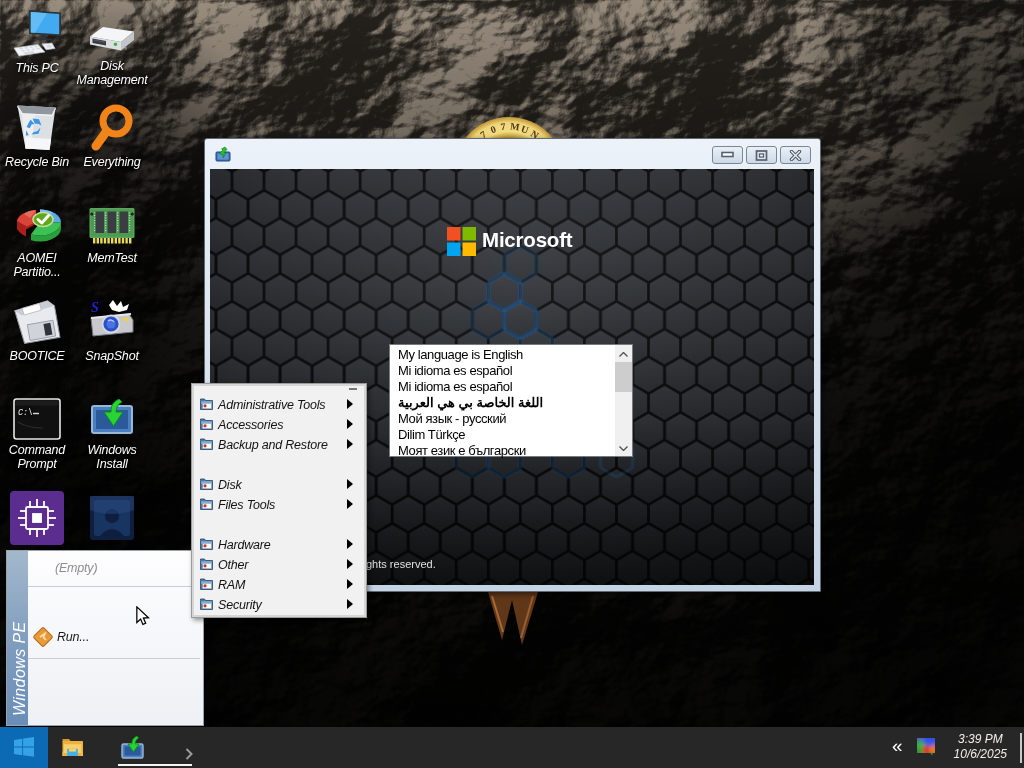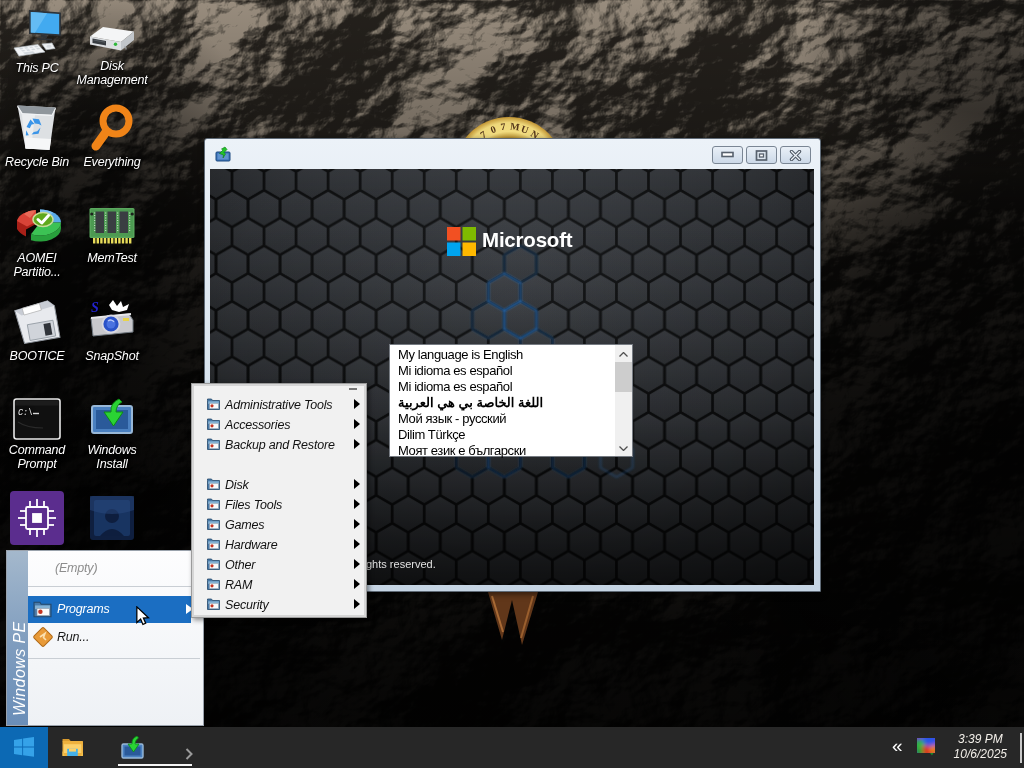--- a/index.html
+++ b/index.html
@@ -15,21 +15,21 @@
 .wbtn{position:absolute;top:7px;width:29px;height:16px;border:1px solid #7a8694;border-radius:3px;background:linear-gradient(180deg,#e9f0f7,#ccd9e8);}
 .wbtn svg{display:block;margin:3px auto 0;}
 #wcontent{position:absolute;left:5px;top:30px;width:604px;height:416px;background:#2e3134;overflow:hidden;}
 #listbox{position:absolute;left:184px;top:205px;width:242px;height:111px;background:#fff;border:1px solid #767b82;z-index:12;font-size:13px;letter-spacing:-0.4px;color:#000;}
 #listitems{position:absolute;left:8px;top:2px;width:212px;line-height:16px;white-space:nowrap;overflow:hidden;}
 #sbar{position:absolute;right:0;top:0;width:17px;height:111px;background:#f0f0f0;}
 .sarr{position:absolute;left:0;width:17px;height:17px;background:#f0f0f0;color:#505050;text-align:center;line-height:17px;font-size:10px;font-style:normal;}
 #sthumb{position:absolute;left:0;top:17px;width:17px;height:30px;background:#cdcdcd;}
 
 #submenu{position:absolute;left:191px;top:383px;width:176px;height:235px;z-index:30;background:#f1f1f1;border:1px solid #9b9b9b;box-shadow:inset 0 0 0 2px #d6d6d6,2px 2px 5px rgba(0,0,0,.45);box-sizing:border-box;}
-.smrow{position:absolute;left:7px;width:168px;height:20px;font-style:italic;font-size:12.5px;letter-spacing:-0.2px;color:#121212;}
+.smrow{position:absolute;left:0;width:168px;height:20px;font-style:italic;font-size:12.5px;letter-spacing:-0.2px;color:#121212;}
 .smrow .txt{position:absolute;left:26px;top:2px;white-space:nowrap;}
 .smrow svg{position:absolute;left:8px;top:2px;}
 .smrow .arr{position:absolute;right:7px;top:3px;width:0;height:0;border-left:6px solid #000;border-top:5px solid transparent;border-bottom:5px solid transparent;}
 #smdash{position:absolute;right:9px;top:4px;width:8px;height:2px;background:#777;}
 
 #smenu{position:absolute;left:6px;top:550px;width:196px;height:174px;z-index:25;background:linear-gradient(180deg,#fdfdfe,#eef1f5);border:1px solid #9aa2ac;}
 #sside{position:absolute;left:0;top:0;width:21px;height:174px;background:linear-gradient(180deg,#a4b8cc 0%,#7e9cbe 55%,#6a8eb8 100%);}
 #sside span{position:absolute;left:4px;top:165px;color:#fff;font-size:16px;font-style:italic;letter-spacing:0.4px;white-space:nowrap;transform-origin:0 0;transform:rotate(-90deg);}
 .mrow{position:absolute;left:21px;width:163px;font-style:italic;font-size:12.5px;letter-spacing:-0.2px;color:#1a1a1a;}
 .mrow svg{position:absolute;left:9px;}
@@ -471,27 +471,20 @@
       <span class="txt">Disk</span>
       <span class="arr"></span>
     </div>
   <div class="smrow" style="top:112px">
       <svg width="14" height="13">
         <use href="#pfold"></use>
       </svg>
       <span class="txt">Files Tools</span>
       <span class="arr"></span>
     </div>
-  <div class="smrow" style="top:132px">
-      <svg width="14" height="13">
-        <use href="#pfold"></use>
-      </svg>
-      <span class="txt">Games</span>
-      <span class="arr"></span>
-    </div>
   <div class="smrow" style="top:152px">
       <svg width="14" height="13">
         <use href="#pfold"></use>
       </svg>
       <span class="txt">Hardware</span>
       <span class="arr"></span>
     </div>
   <div class="smrow" style="top:172px">
       <svg width="14" height="13">
         <use href="#pfold"></use>
@@ -515,30 +508,20 @@
     </div>
 </div>
 <div id="smenu">
   <div id="sside">
       <span>Windows PE</span>
     </div>
   <div class="mrow" style="top:8px;height:18px;color:#8d8d8d;">
       <span class="txt" style="left:27px;top:2px">(Empty)</span>
     </div>
   <div class="msep" style="top:35px"></div>
-  <div class="mrow" id="mprog" style="top:45px;height:27px;">
-    <svg width="19" height="17" viewBox="0 0 14 13" style="top:5px;left:5px">
-        <path d="M0.5 2.5 L0.5 1 L5 1 L6 2.5 L13.5 2.5 L13.5 12 L0.5 12 Z" fill="#4a7aa8" stroke="#24486a" stroke-width="0.8"></path>
-        <rect x="1.3" y="3.4" width="11.4" height="2.8" fill="#85b2d4"></rect>
-        <rect x="2.8" y="5.6" width="9.6" height="5.6" fill="#fafbfc" stroke="#8a98a8" stroke-width="0.5"></rect>
-        <circle cx="5.4" cy="8.2" r="1.7" fill="#c23422"></circle>
-      </svg>
-    <span class="txt" style="top:6px">Programs</span>
-    <span class="parr"></span>
-  </div>
   <div class="mrow" style="top:72px;height:28px;">
     <svg width="22" height="22" viewBox="0 0 22 22" style="top:3px;left:4px">
         <rect x="4" y="4" width="14" height="14" rx="1.5" transform="rotate(45 11 11)" fill="#e89a38" stroke="#b06a18" stroke-width="1"></rect>
         <path d="M8 11 L13 7.5 L11.5 11.5 L14 14" stroke="#fbe0b0" stroke-width="1.6" fill="none"></path>
       </svg>
     <span class="txt" style="top:7px">Run...</span>
   </div>
   <div class="msep" style="top:107px"></div>
 </div>
 <div id="taskbar">

